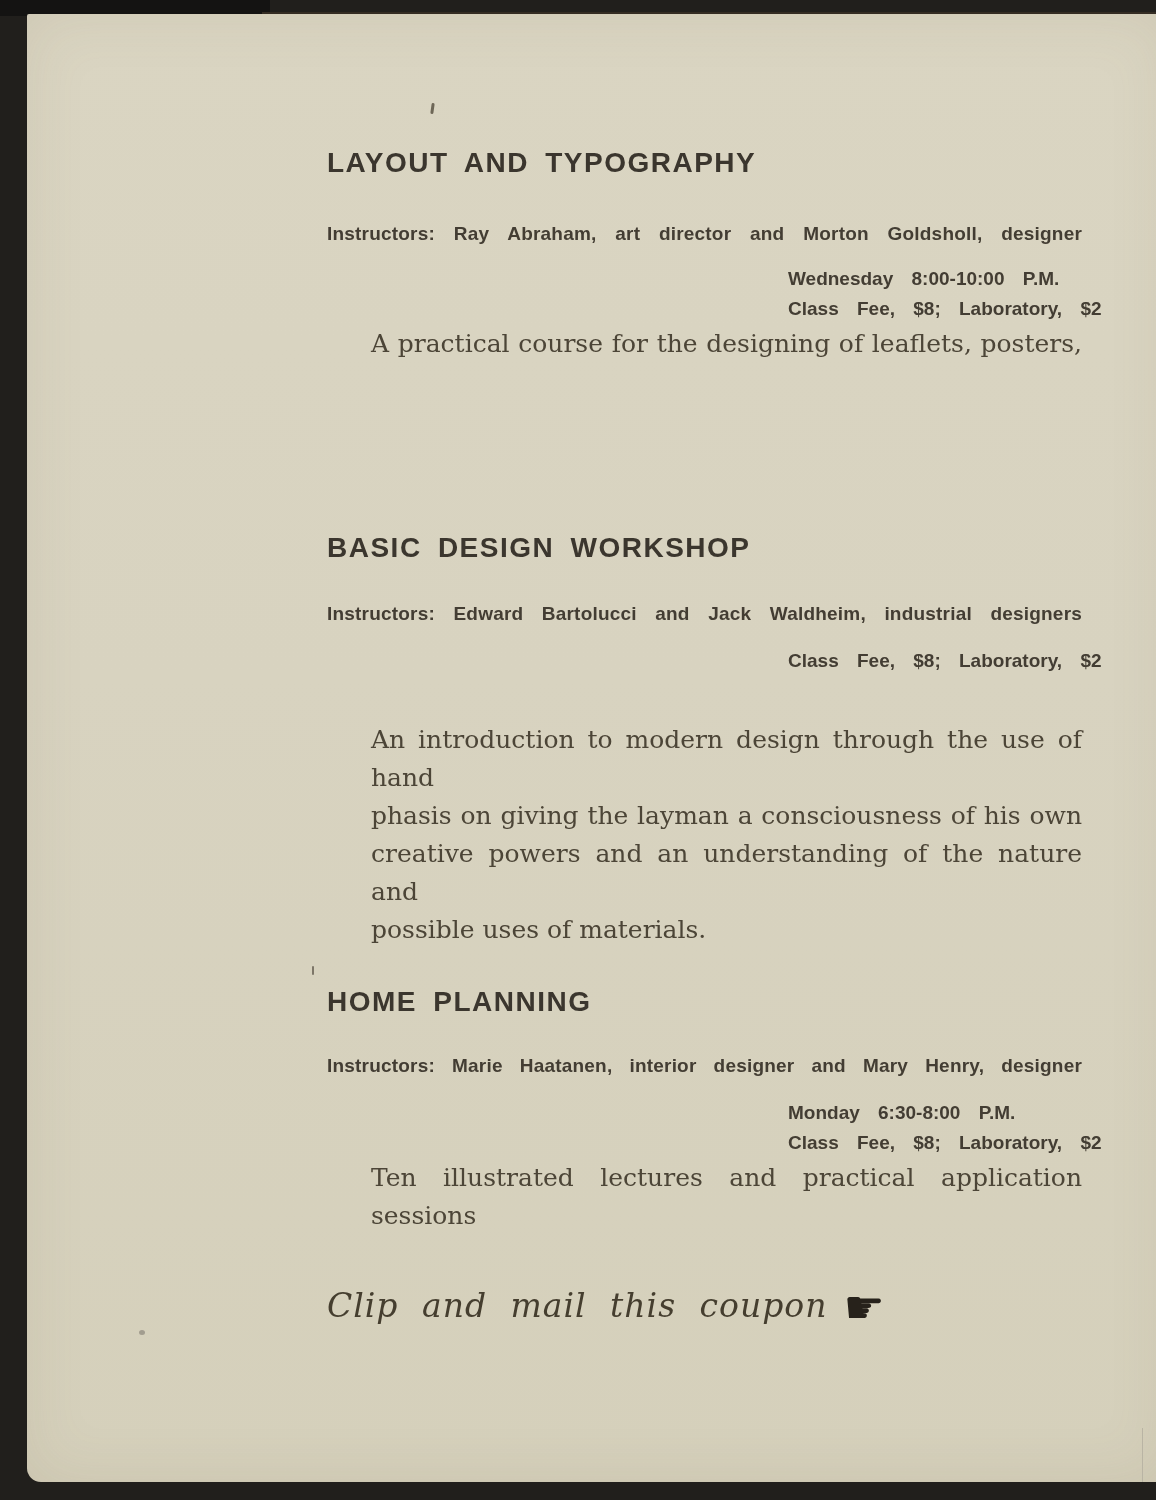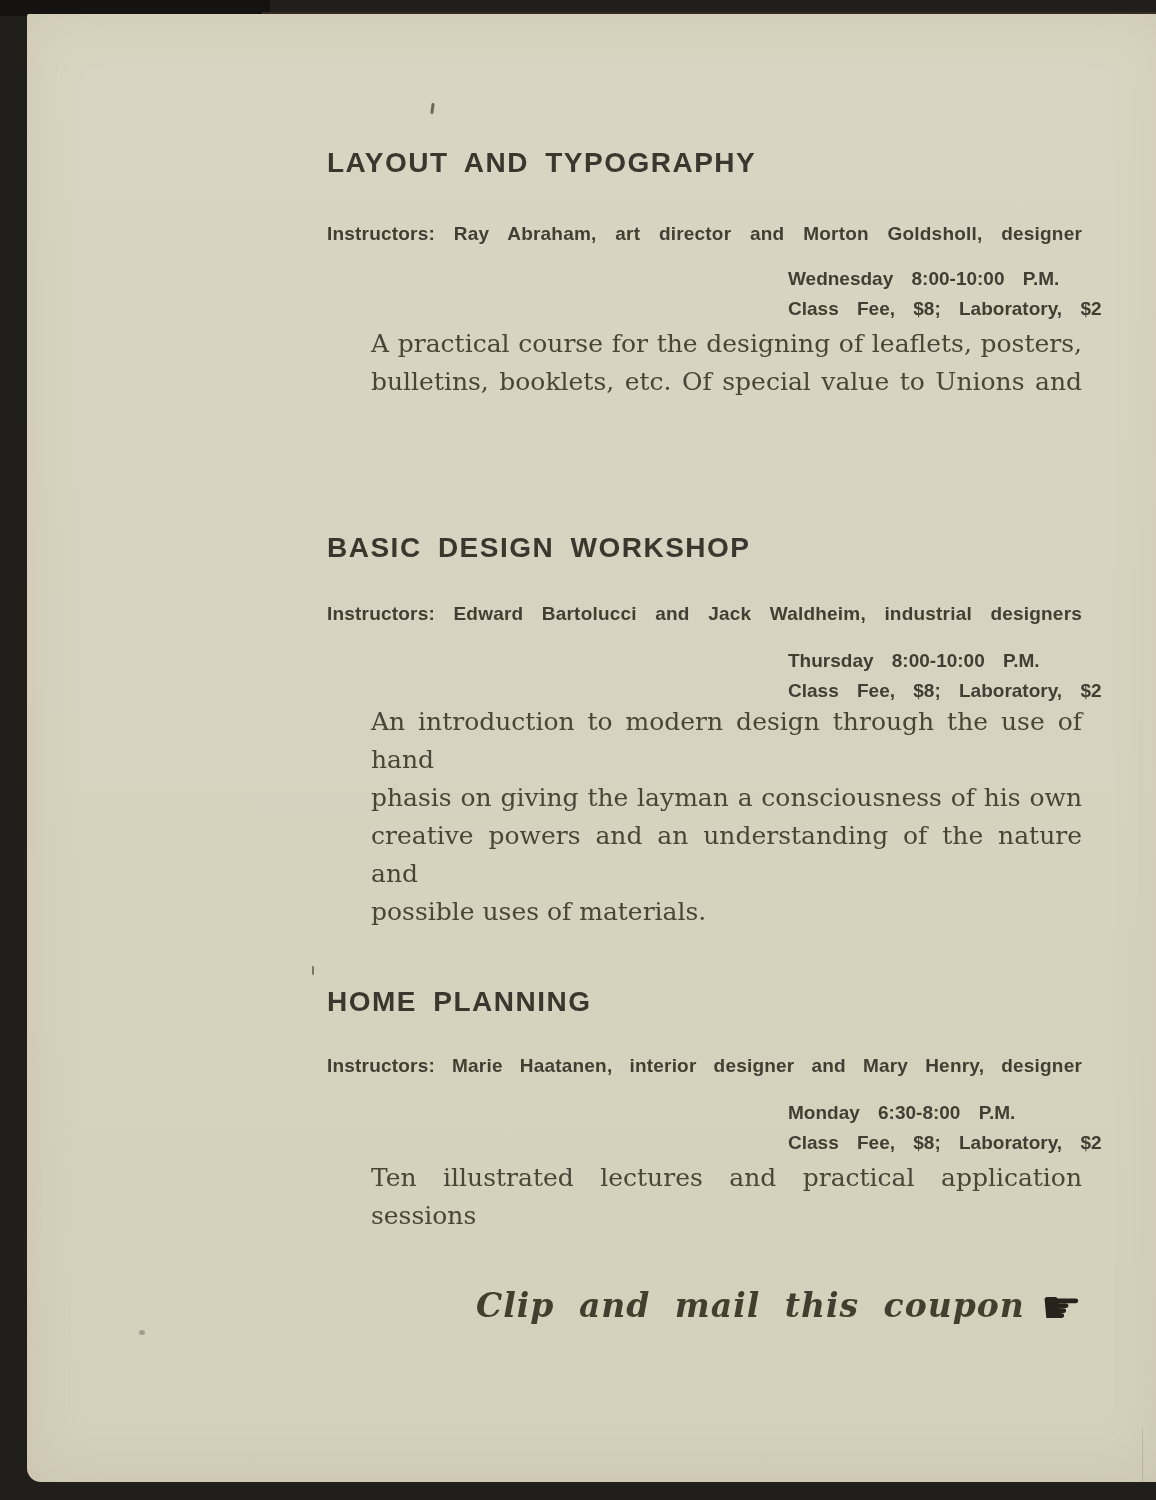--- a/index.html
+++ b/index.html
@@ -39,23 +39,22 @@
     word-spacing:13px; color:#433d33; white-space:nowrap;margin-left:16px;
   }
   .para {
     width:755px; font-family:"DejaVu Serif", serif;
     font-size:25px; line-height:38px; color:#4c4537;
   }
   .para .line { text-align:justify; text-align-last:justify;margin-left:44px; }
   .para .line.no-stretch { text-align-last:left; }
 
   .coupon-callout {
-    width:755px; text-align:right; white-space:nowrap;
+    width:755px; text-align:left; white-space:nowrap;
     color:#453e2f;
-    font-weight:bold;
   }
   .coupon-script-text {
     font-family:"DejaVu Serif", serif; font-style:italic;
     font-size:33px; letter-spacing:1px; word-spacing:12px;
   }
   .manicule {
     font-family:"DejaVu Sans", sans-serif; font-style:normal;
     font-size:46px; line-height:33px; color:#27221b;
     margin-left:16px; vertical-align:-6px; display:inline-block;
   }
@@ -83,30 +82,28 @@
   <div class="content">
 
     <h2 class="abs course-title" style="top:135px">LAYOUT AND TYPOGRAPHY</h2>
     <div class="abs instructors" style="top:210px">Instructors: Ray Abraham, art director and Morton Goldsholl, designer</div>
     <div class="abs schedule" style="top:250px">
       <div>Wednesday 8:00-10:00 P.M.</div>
       <div>Class Fee, $8; Laboratory, $2</div>
     </div>
     <div class="abs para" style="top:311px">
       <div class="line">A practical course for the designing of leaflets, posters,</div>
-      <div class="line">bulletins, booklets, etc. Of special value to Unions and</div>
     </div>
 
     <h2 class="abs course-title" style="top:520px">BASIC DESIGN WORKSHOP</h2>
     <div class="abs instructors" style="top:590px">Instructors: Edward Bartolucci and Jack Waldheim, industrial designers</div>
     <div class="abs schedule" style="top:632px">
-      <div>Thursday 8:00-10:00 P.M.</div>
       <div>Class Fee, $8; Laboratory, $2</div>
     </div>
-    <div class="abs para" style="top:689px">
+    <div class="abs para" style="top:707px">
       <div class="line">An introduction to modern design through the use of hand</div>
       <div class="line">phasis on giving the layman a consciousness of his own</div>
       <div class="line">creative powers and an understanding of the nature and</div>
       <div class="line no-stretch">possible uses of materials.</div>
     </div>
 
     <h2 class="abs course-title" style="top:974px">HOME PLANNING</h2>
     <div class="abs instructors" style="top:1042px">Instructors: Marie Haatanen, interior designer and Mary Henry, designer</div>
     <div class="abs schedule" style="top:1084px">
       <div>Monday 6:30-8:00 P.M.</div>

